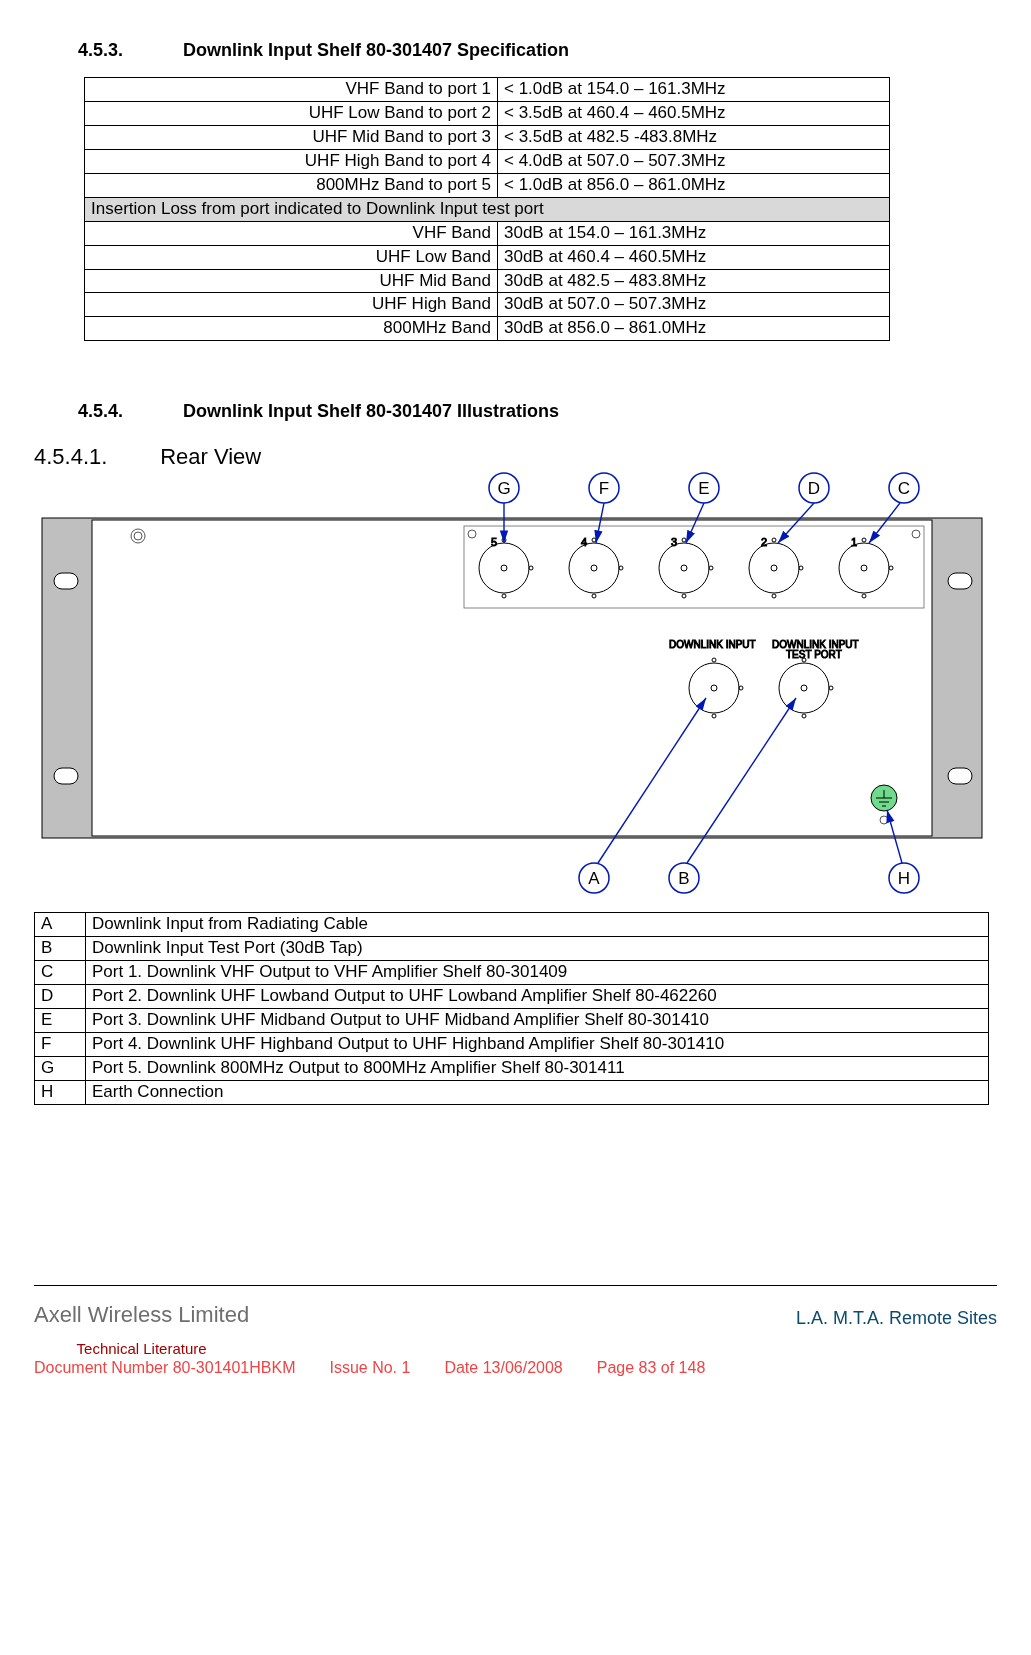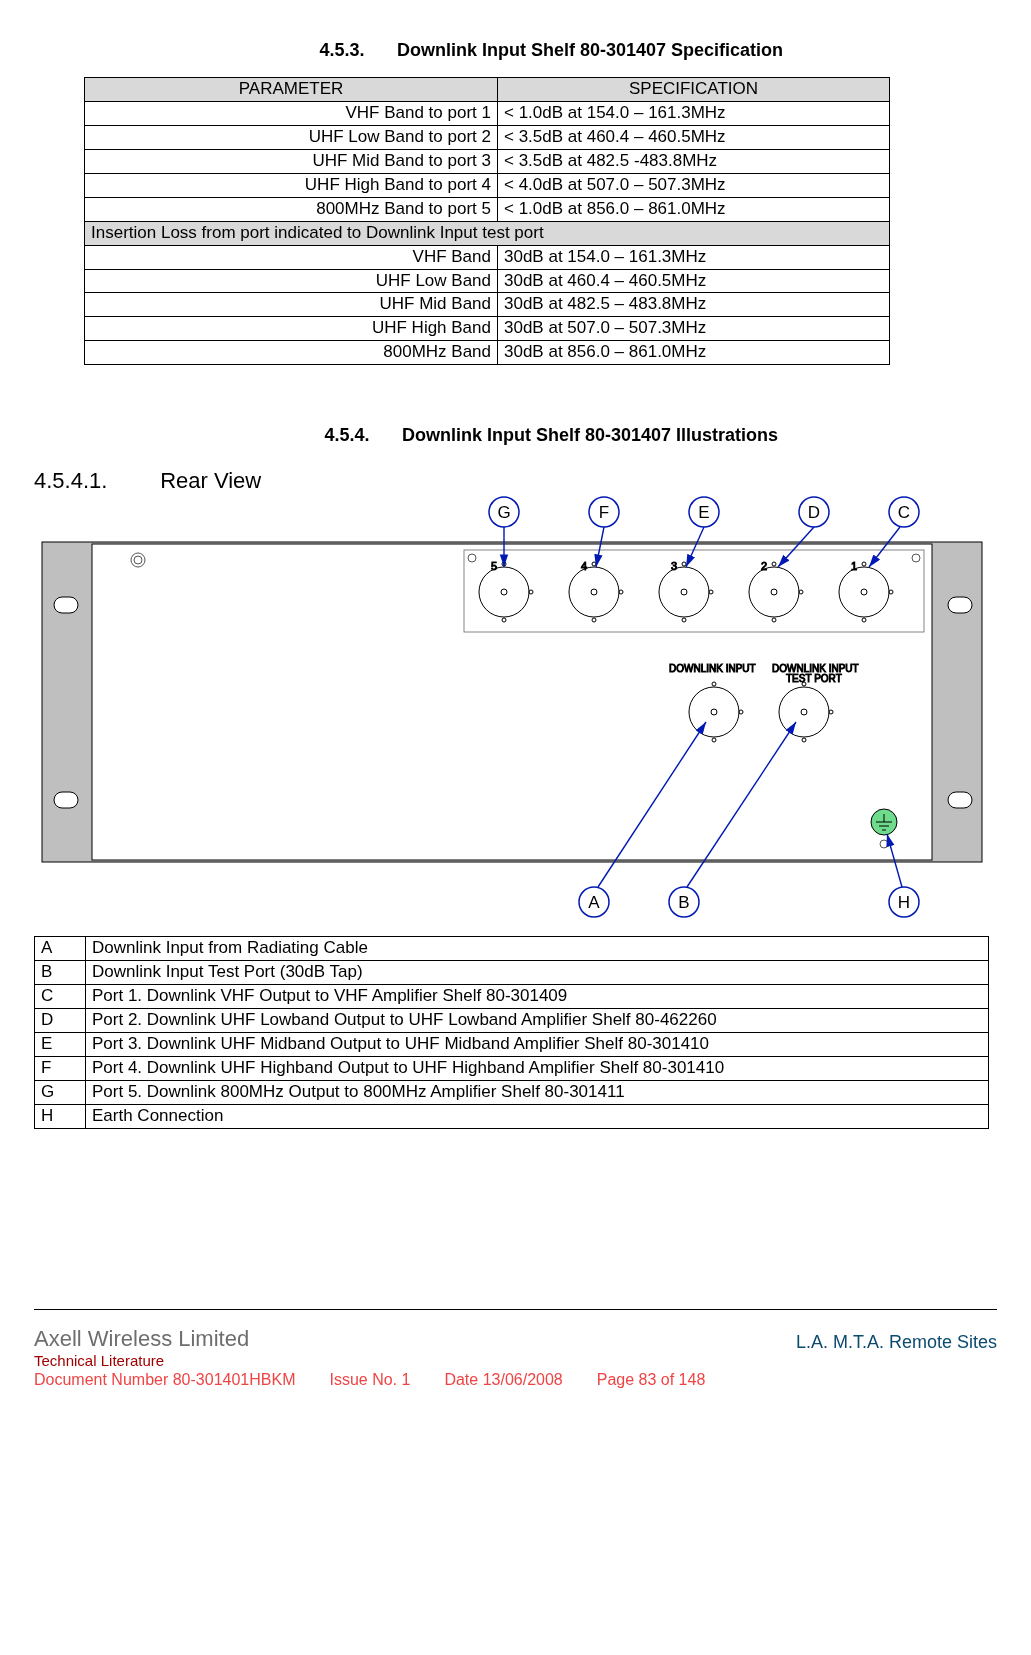--- a/index.html
+++ b/index.html
@@ -8,21 +8,20 @@
     margin: 0;
     padding: 40px 34px 20px 34px;
     background: #fff;
     color: #000;
     width: 963px;
   }
   .section-heading {
     font-weight: bold;
     font-size: 18px;
     margin: 0 0 16px 44px;
-    text-align: center;
   }
   .section-heading .num { display:inline-block; width:100px; }
   .sub-heading {
     font-size: 22px;
     margin: 22px 0 18px 0;
   }
   .sub-heading .num { display:inline-block; width:120px; }
   table.spec {
     border-collapse: collapse;
     width: 806px;
@@ -57,38 +56,34 @@
   .footer-rule {
     border-top: 1px solid #000;
     margin-top: 180px;
     padding-top: 16px;
     display: flex;
     justify-content: space-between;
     align-items: flex-start;
   }
   .footer-left { font-family: 'Segoe UI', Arial, sans-serif; }
   .company { color: #6e6e6e; font-size: 22px; }
-  .tech-lit { color: #a00000; font-size: 15px; text-align:left; }
+  .tech-lit { color: #a00000; font-size: 15px; text-align:center;margin-top:12px; }
   .footer-right { color: #0c4a6e; font-size: 18px; margin-top: 6px; }
   .bottom-line { color:#ef4444; font-size:16px; margin-top:2px; display:flex; gap:34px; }
 </style>
 </head>
 <body>
 
 <div class="section-heading">
   <span class="num">4.5.3.</span>
   <span>Downlink Input Shelf 80-301407 Specification</span>
 </div>
 
 <table class="spec">
   <tbody>
-      <tr>
-    <th class="hdr">PARAMETER</th>
-    <th class="hdr">SPECIFICATION</th>
-  </tr>
   <tr>
         <td class="param">VHF Band to port 1</td>
         <td>&lt; 1.0dB at 154.0 – 161.3MHz</td>
       </tr>
   <tr>
         <td class="param">UHF Low Band to port 2</td>
         <td>&lt; 3.5dB at 460.4 – 460.5MHz</td>
       </tr>
   <tr>
         <td class="param">UHF Mid Band to port 3</td>

